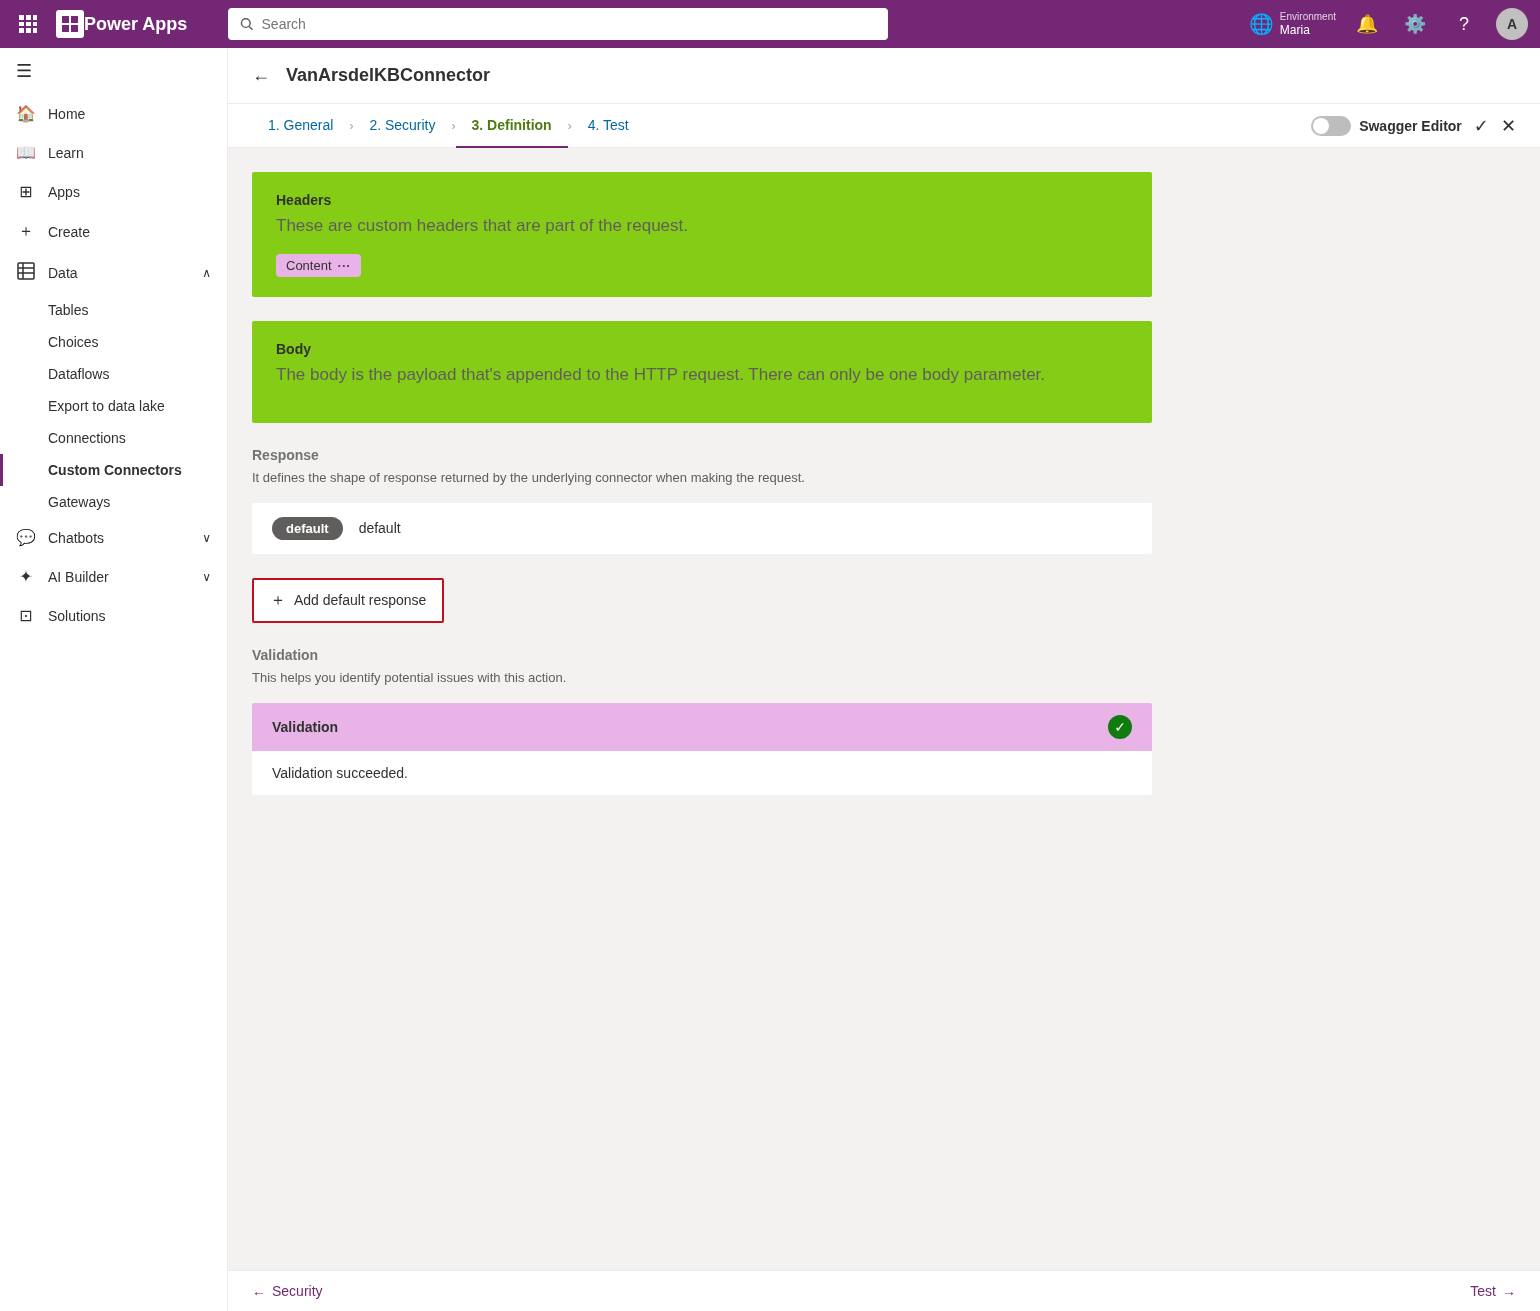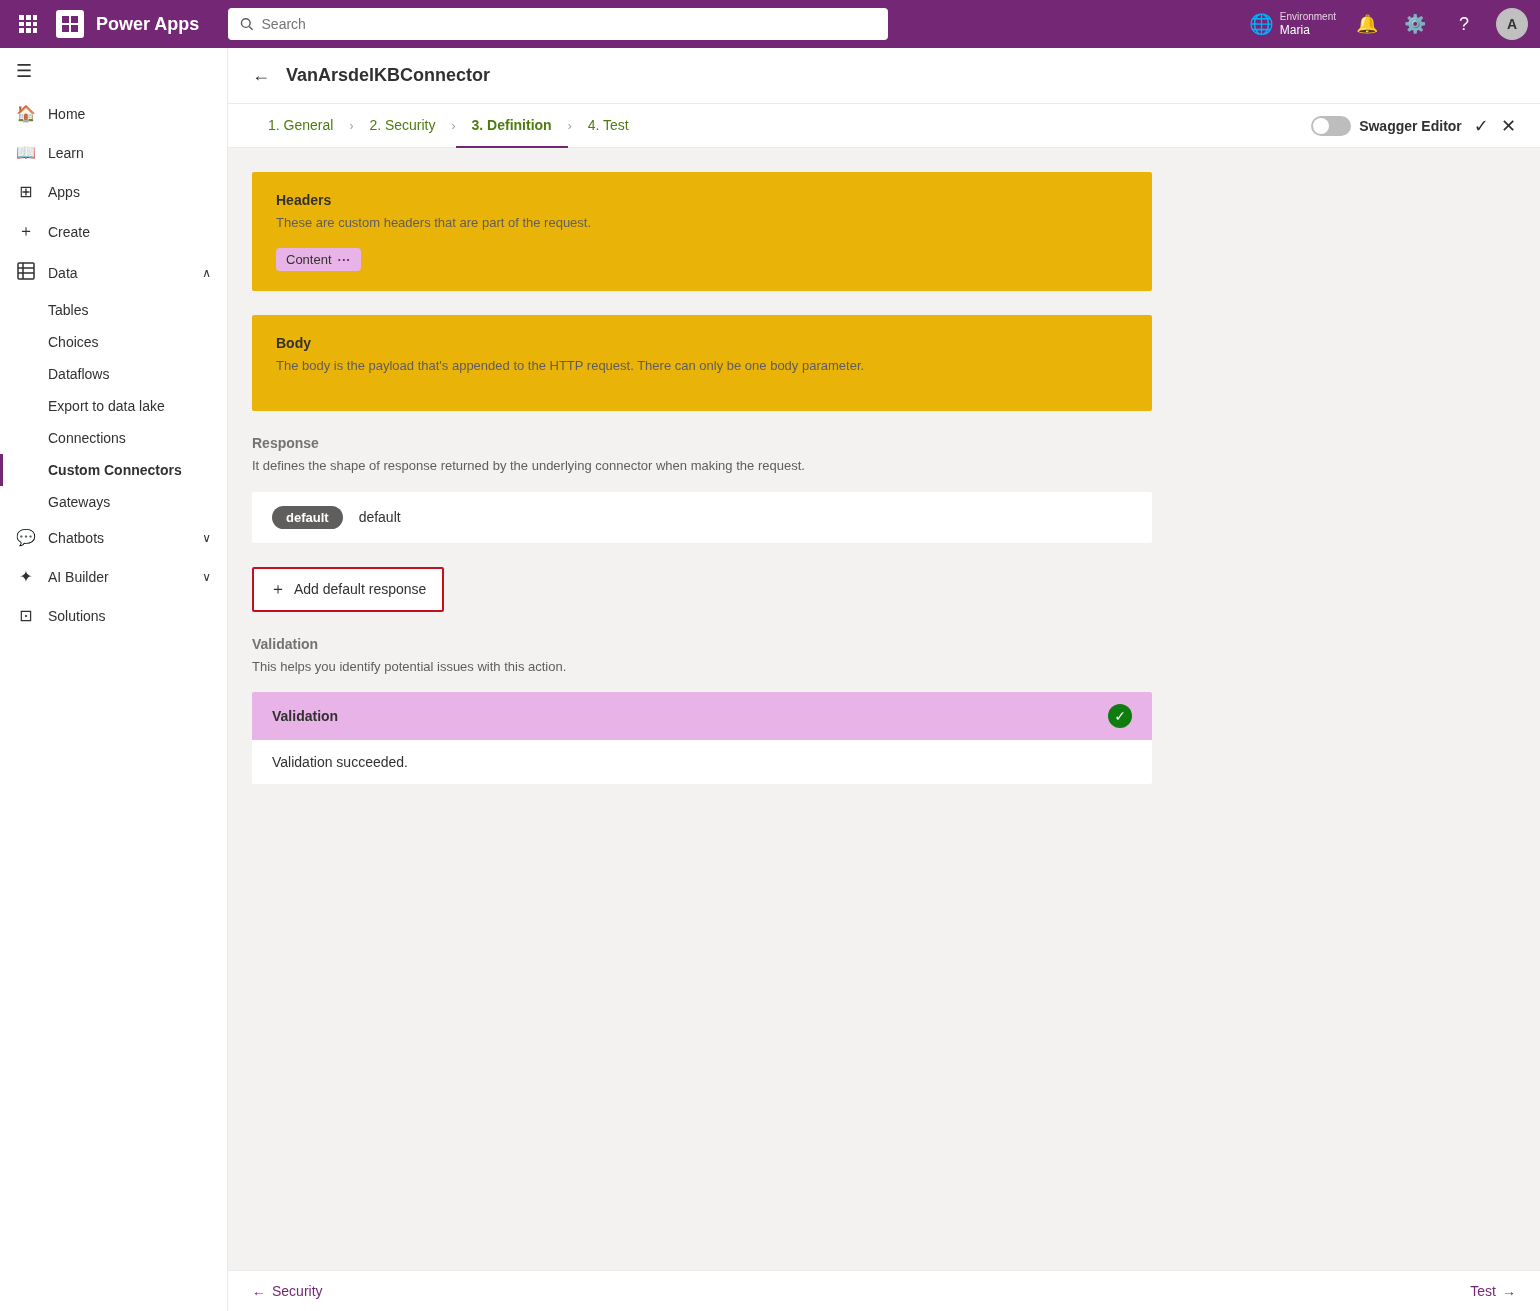--- a/index.html
+++ b/index.html
@@ -4,21 +4,21 @@
   <style>
     * { box-sizing: border-box; margin: 0; padding: 0; }
     body { font-family: 'Segoe UI', sans-serif; font-size: 14px; background: #f3f2f1; overflow: hidden; }
 
     
     .topnav {
       display: flex; align-items: center; background: #742774; color: white;
       height: 48px; padding: 0 12px; gap: 12px; position: fixed; top: 0; left: 0; right: 0; z-index: 100;
     }
     .topnav-grid-icon { display: flex; align-items: center; justify-content: center; width: 32px; height: 32px; cursor: pointer; }
-    .topnav-logo { display: flex; align-items: center; gap: 12px; font-size: 18px; font-weight: 600; color: white; min-width: 160px; }
+    .topnav-logo { display: flex; align-items: center; gap: 0; font-size: 18px; font-weight: 600; color: white; min-width: 160px; }
     .topnav-logo .logo-icon { width: 28px; height: 28px; background: white; border-radius: 3px; display: flex; align-items: center; justify-content: center; }
     .topnav-logo .logo-icon svg { width: 20px; height: 20px; }
     .topnav-search { flex: 1; max-width: 660px; display: flex; align-items: center; background: white; border-radius: 4px; padding: 0 12px; height: 32px; gap: 8px; }
     .topnav-search input { border: none; outline: none; font-size: 14px; color: #701a75; width: 100%; }
     .topnav-right { margin-left: auto; display: flex; align-items: center; gap: 16px; }
     .env-block { display: flex; align-items: center; gap: 6px; cursor: pointer; }
     .env-block .env-icon { font-size: 20px; }
     .env-block .env-text { display: flex; flex-direction: column; line-height: 1.2; font-size: 12px; }
     .env-block .env-label { font-size: 10px; opacity: 0.8; }
     .topnav-icon-btn { width: 32px; height: 32px; display: flex; align-items: center; justify-content: center; cursor: pointer; color: white; font-size: 18px; }
@@ -40,39 +40,39 @@
     
     .main { flex: 1; display: flex; flex-direction: column; overflow: hidden; background: #f3f2f1; }
 
     
     .content-header { background: white; border-bottom: 1px solid #edebe9; padding: 0 24px; height: 56px; display: flex; align-items: center; gap: 16px; flex-shrink: 0; }
     .back-btn { cursor: pointer; color: #323130; font-size: 18px; }
     .connector-title { font-size: 18px; font-weight: 600; color: #323130; }
 
     
     .tabs-bar { background: white; border-bottom: 1px solid #edebe9; padding: 0 24px; display: flex; align-items: center; gap: 0; height: 44px; flex-shrink: 0; }
-    .tab-item { display: flex; align-items: center; gap: 6px; padding: 0 16px; height: 44px; cursor: pointer; color: #4d7c0f; font-size: 14px; position: relative; border-bottom: 2px solid transparent; }
+    .tab-item { display: flex; align-items: center; gap: 6px; padding: 0 16px; height: 44px; cursor: pointer; color: #0369a1; font-size: 14px; position: relative; border-bottom: 2px solid transparent; }
     .tab-item.active-tab { color: #4d7c0f; border-bottom: 2px solid #742774; font-weight: 600; }
     .tab-arrow { color: #a19f9d; font-size: 12px; }
     .tabs-right { margin-left: auto; display: flex; align-items: center; gap: 12px; }
     .toggle-switch { display: flex; align-items: center; gap: 8px; font-weight: bold; }
     .toggle { width: 40px; height: 20px; background: #bdbdbd; border-radius: 10px; position: relative; cursor: pointer; }
     .toggle-knob { width: 16px; height: 16px; background: white; border-radius: 50%; position: absolute; top: 2px; left: 2px; transition: left 0.2s; }
     .toggle-label { font-size: 14px; color: #323130; }
     .tab-check { color: #323130; font-size: 18px; cursor: pointer; }
     .tab-close { color: #323130; font-size: 18px; cursor: pointer; }
 
     
     .content-scroll { flex: 1; overflow-y: auto; padding: 24px; display: flex; gap: 24px; }
     .content-main { flex: 1; max-width: 900px; display: flex; flex-direction: column; gap: 24px; }
 
     
-    .card { background: #eab308; border-radius: 2px; padding: 20px 24px; }
+    .card { background: #84cc16; border-radius: 2px; padding: 20px 24px; }
     .card-title { font-size: 14px; font-weight: 600; color: #323130; margin-bottom: 6px; }
-    .card-desc { font-size: 13px; color: #605e5c; margin-bottom: 16px; line-height: 1.4; }
+    .card-desc { font-size: 17px; color: #605e5c; margin-bottom: 16px; line-height: 1.4; }
 
     
     .content-chip { display: inline-flex; align-items: center; gap: 6px; background: #e8b4e8; border-radius: 4px; padding: 4px 10px; font-size: 13px; font-weight: 500; color: #323130; cursor: pointer; }
     .chip-dots { color: #742774; font-weight: 700; }
 
     
     .section-title { font-size: 14px; font-weight: 600; color: #737373; margin-bottom: 6px; }
     .section-desc { font-size: 13px; color: #605e5c; line-height: 1.4; margin-bottom: 16px; }
 
     

